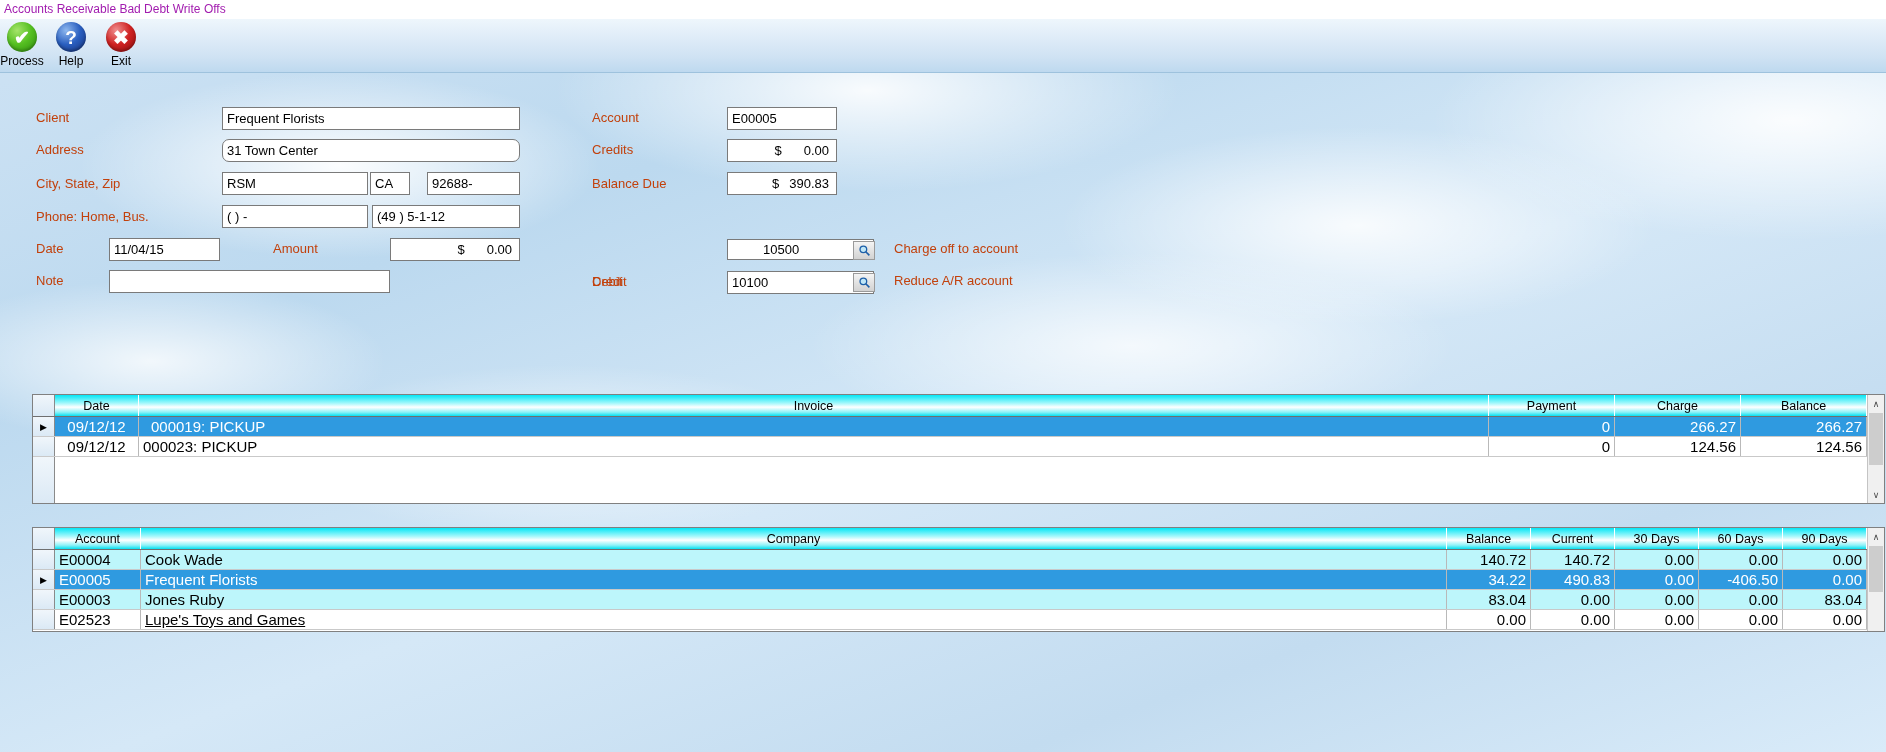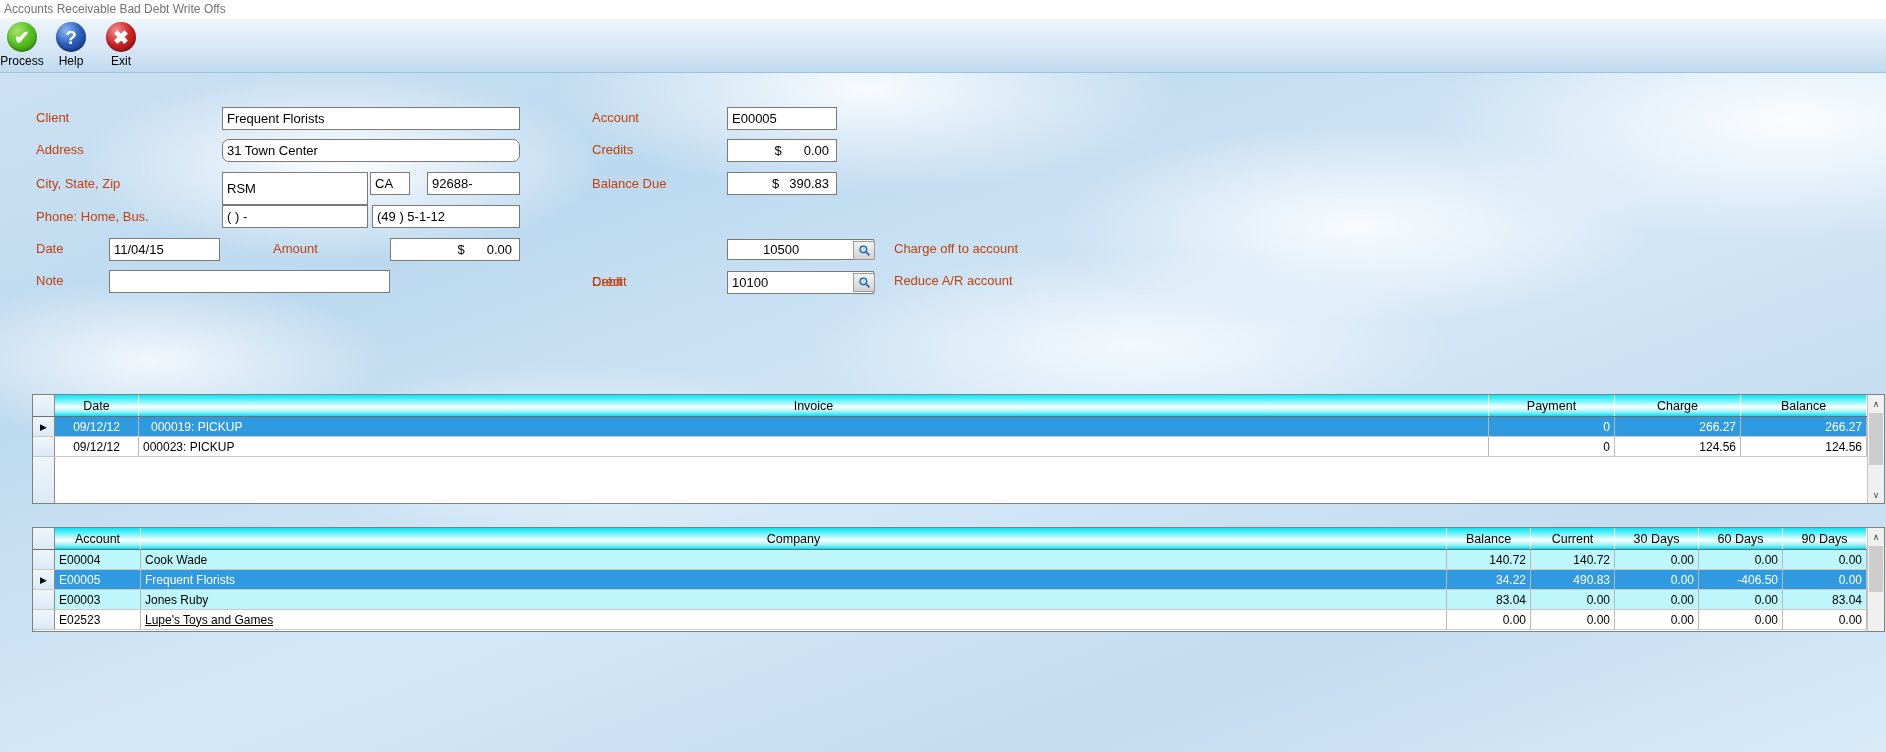--- a/index.html
+++ b/index.html
@@ -22,21 +22,21 @@
       linear-gradient(160deg, #cfe3f4 0%, #bcd9ef 28%, #d5e8f7 55%, #c3dcf0 78%, #d9ebf9 100%);
   }
 
   
   #titlebar {
     position: absolute; left: 0; top: 0; width: 1886px; height: 19px;
     background: #ffffff;
   }
   #titlebar .tbtext {
     position: absolute; left: 4px; top: 2px;
-    font-size: 12px; color: #737373; white-space: nowrap;
+    font-size: 12px; color: #a21caf; white-space: nowrap;
   }
 
   
   #toolbar {
     position: absolute; left: 0; top: 19px; width: 1886px; height: 54px;
     background: linear-gradient(180deg, #eef6fc 0%, #dceaf7 42%, #cfe2f3 72%, #bed9ef 100%);
     border-bottom: 1px solid #9ec2dd;
   }
   .tbtn {
     position: absolute; top: 3px; width: 64px; height: 50px;
@@ -96,21 +96,21 @@
     font-size: 12.5px; color: #000;
     display: flex; align-items: center; justify-content: center;
     border-right: 1px solid #ffffff;
     overflow: hidden; white-space: nowrap;
   }
   .grow {
     display: flex; height: 20px;
     border-bottom: 1px solid #c9c9c9;
   }
   .grow .gc {
-    font-size: 12px; color: #000;
+    font-size: 15px; color: #000;
     display: flex; align-items: center;
     padding: 0 4px;
     border-right: 1px solid #b9b9b9;
     overflow: hidden; white-space: nowrap;
   }
   .grow .gc.ctr { justify-content: center; }
   .grow .gc.rt { justify-content: flex-end; }
   .grow.sel { background: #2f9ae0; }
   .grow.sel .gc { color: #fff; }
   .grow.alt { background: #bdf6fb; }
@@ -165,21 +165,21 @@
   </div>
 </div>
 
 <div class="lbl" style="left:36px; top:110px;">Client</div>
 <div class="fld" style="left:222px; top:107px; width:298px; height:23px;">Frequent Florists</div>
 
 <div class="lbl" style="left:36px; top:142px;">Address</div>
 <div class="fld" style="left:222px; top:139px; width:298px; height:23px;border-radius:7px;">31 Town Center</div>
 
 <div class="lbl" style="left:36px; top:176px;">City, State, Zip</div>
-<div class="fld" style="left:222px; top:172px; width:146px; height:33px;">RSM</div>
+<div class="fld" style="left:222px; top:172px; width:146px; height:23px;">RSM</div>
 <div class="fld" style="left:370px; top:172px; width:40px; height:23px;">CA</div>
 <div class="fld" style="left:427px; top:172px; width:93px; height:23px;">92688-</div>
 
 <div class="lbl" style="left:36px; top:209px;">Phone: Home, Bus.</div>
 <div class="fld" style="left:222px; top:205px; width:146px; height:23px;">(   )    -</div>
 <div class="fld" style="left:372px; top:205px; width:148px; height:23px;">(49 ) 5-1-12</div>
 
 <div class="lbl" style="left:36px; top:241px;">Date</div>
 <div class="fld" style="left:109px; top:238px; width:111px; height:23px;">11/04/15</div>
 

